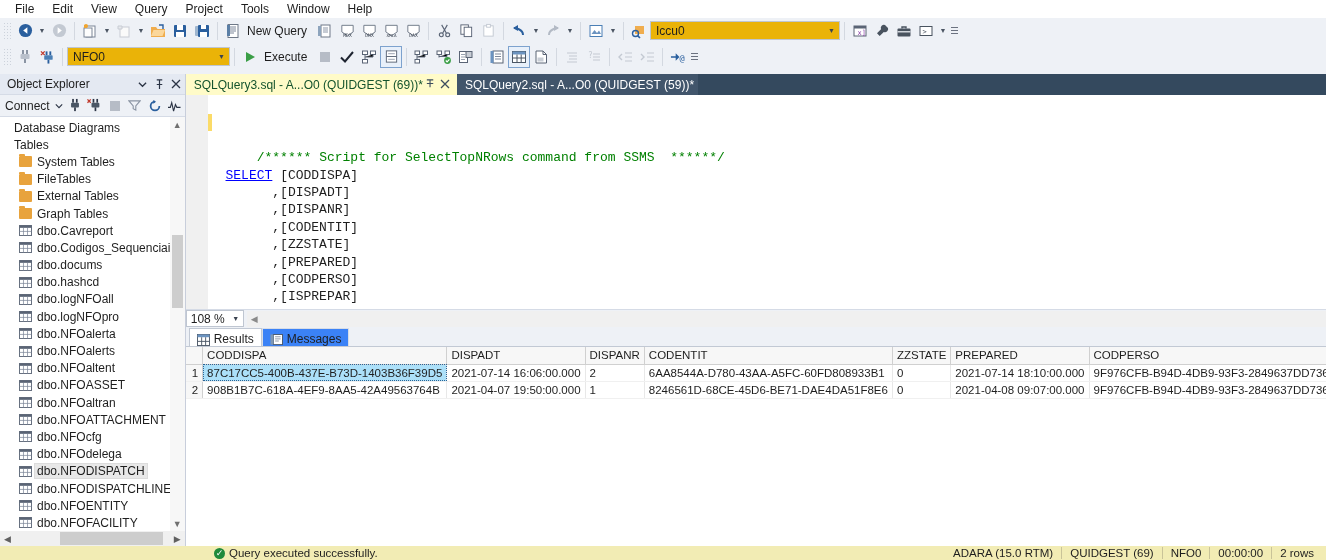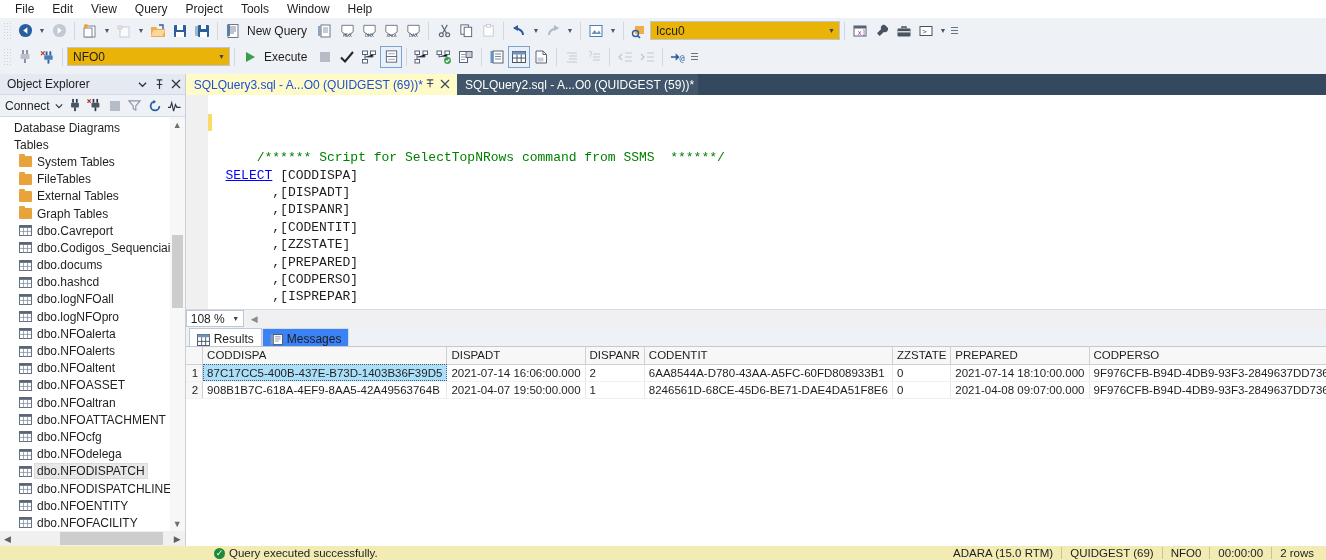--- a/index.html
+++ b/index.html
@@ -99,21 +99,21 @@
   .oe-vscroll .arw { height: 15px; display:flex; align-items:center; justify-content:center; font-size:9px; color:#707070; }
   .oe-vscroll .thumb { position:absolute; left:2px; top:118px; width:11px; height:73px; background:#cdcdcd; }
 
   
   .doc { flex: 1; display: flex; flex-direction: column; background: #eef1f6; position: relative; }
   .tabstrip { height: 21px; background: #34495e; display: flex; align-items: flex-end; position: relative; }
   .tab {
     height: 21px; display: flex; align-items: center; padding: 0 4px 0 8px;
     font-size: 12px; white-space: nowrap; cursor: default;
   }
-  .tab.active { background: #fffbc8; color: #1d4ed8; }
+  .tab.active { background: #fffbc8; color: #14532d; }
   .tab.inactive { background: #41556b; color: #ffffff; }
   .tab .pin { width: 15px; text-align:center; color: #3d4d5e; font-size: 11px; }
   .tab .cls { width: 15px; text-align:center; color: #3d4d5e; font-size: 13px; }
 
   .editwrap { position: relative; height: 214px; background: #ffffff; display: flex; }
   .gutter { width: 22px; background: #f0f0f0; border-right: 0; }
   .codearea {
     flex: 1; position: relative;
     font-family: "Liberation Mono", monospace; font-size: 13px;
     line-height: 17.4px; padding-top: 2px; white-space: pre; overflow: hidden;

